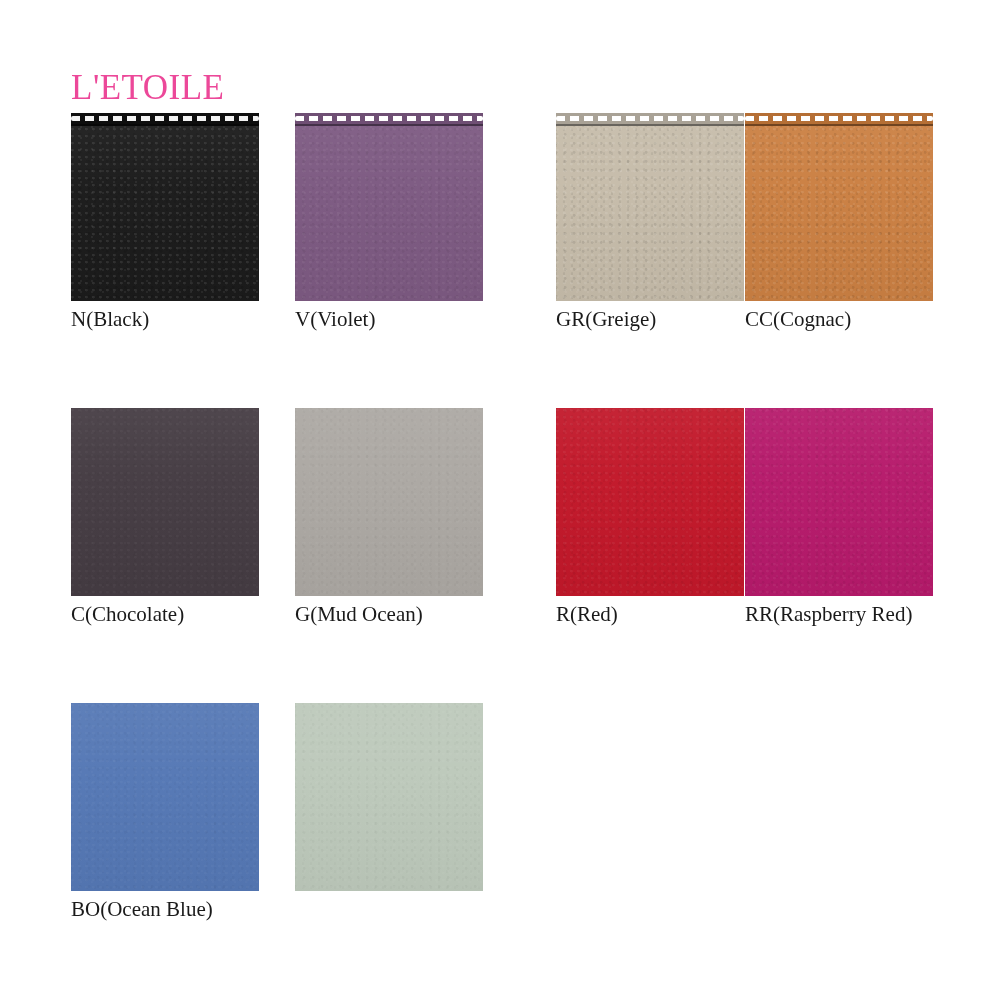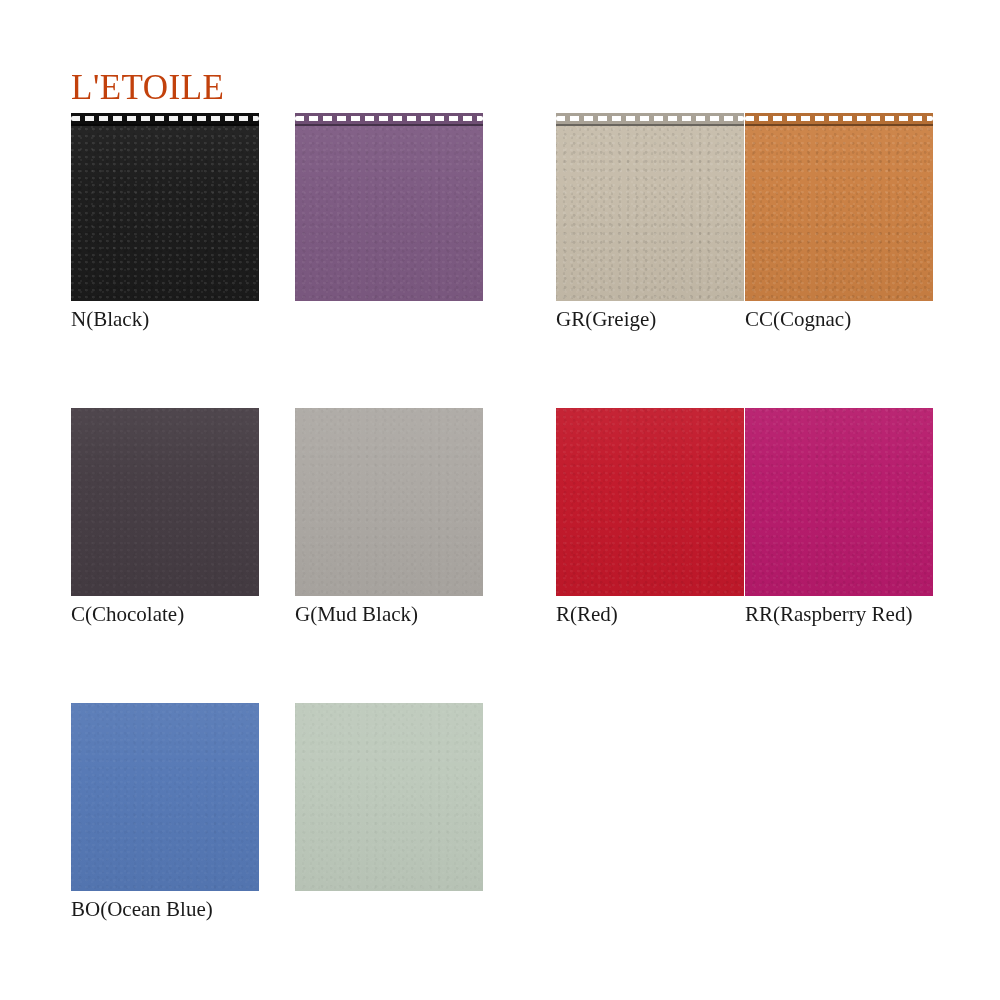--- a/index.html
+++ b/index.html
@@ -25,21 +25,21 @@
   }
 
   
   #title {
     position: absolute;
     left: 71px;
     top: 68px;
     font-size: 35px;
     line-height: 40px;
     letter-spacing: 0.5px;
-    color: #c2410c;
+    color: #ec4899;
     font-family: "Liberation Serif", "DejaVu Serif", serif;
     font-weight: 400;
     white-space: nowrap;
   }
 
   
   .row {
     position: absolute;
     left: 0;
     width: 1000px;
@@ -163,20 +163,21 @@
       <div class="swatch">
         <div class="fill" style="background-color: rgb(125, 90, 130);"></div>
         <div class="grain" style="opacity: 0.26;"></div>
         <div class="sheen"></div>
         <div class="edge">
           <div class="edge-fill" style="background-color: rgb(111, 79, 116);"></div>
           <div class="stitch" style="background-image: repeating-linear-gradient(to right, rgb(255, 255, 255) 0px, rgb(255, 255, 255) 9px, rgba(255, 255, 255, 0) 9px, rgba(255, 255, 255, 0) 14px);"></div>
           <div class="shadowline"></div>
         </div>
       </div>
+      <div class="label">V(Violet)</div>
     </div>
 
     <div class="cell col-2">
       <div class="swatch">
         <div class="fill" style="background-color: rgb(198, 188, 170);"></div>
         <div class="grain" style="opacity: 0.46;"></div>
         <div class="sheen"></div>
         <div class="edge">
           <div class="edge-fill" style="background-color: rgb(169, 162, 150);"></div>
           <div class="stitch" style="background-image: repeating-linear-gradient(to right, rgb(255, 255, 255) 0px, rgb(255, 255, 255) 9px, rgba(255, 255, 255, 0) 9px, rgba(255, 255, 255, 0) 14px);"></div>
@@ -210,21 +211,21 @@
       </div>
       <div class="label">C(Chocolate)</div>
     </div>
 
     <div class="cell col-1">
       <div class="swatch">
         <div class="fill" style="background-color: rgb(172, 168, 163);"></div>
         <div class="grain" style="opacity: 0.16;"></div>
         <div class="sheen"></div>
       </div>
-      <div class="label">G(Mud Black)</div>
+      <div class="label">G(Mud Ocean)</div>
     </div>
 
     <div class="cell col-2">
       <div class="swatch">
         <div class="fill" style="background-color: rgb(194, 24, 42);"></div>
         <div class="grain" style="opacity: 0.26;"></div>
         <div class="sheen"></div>
       </div>
       <div class="label">R(Red)</div>
     </div>

